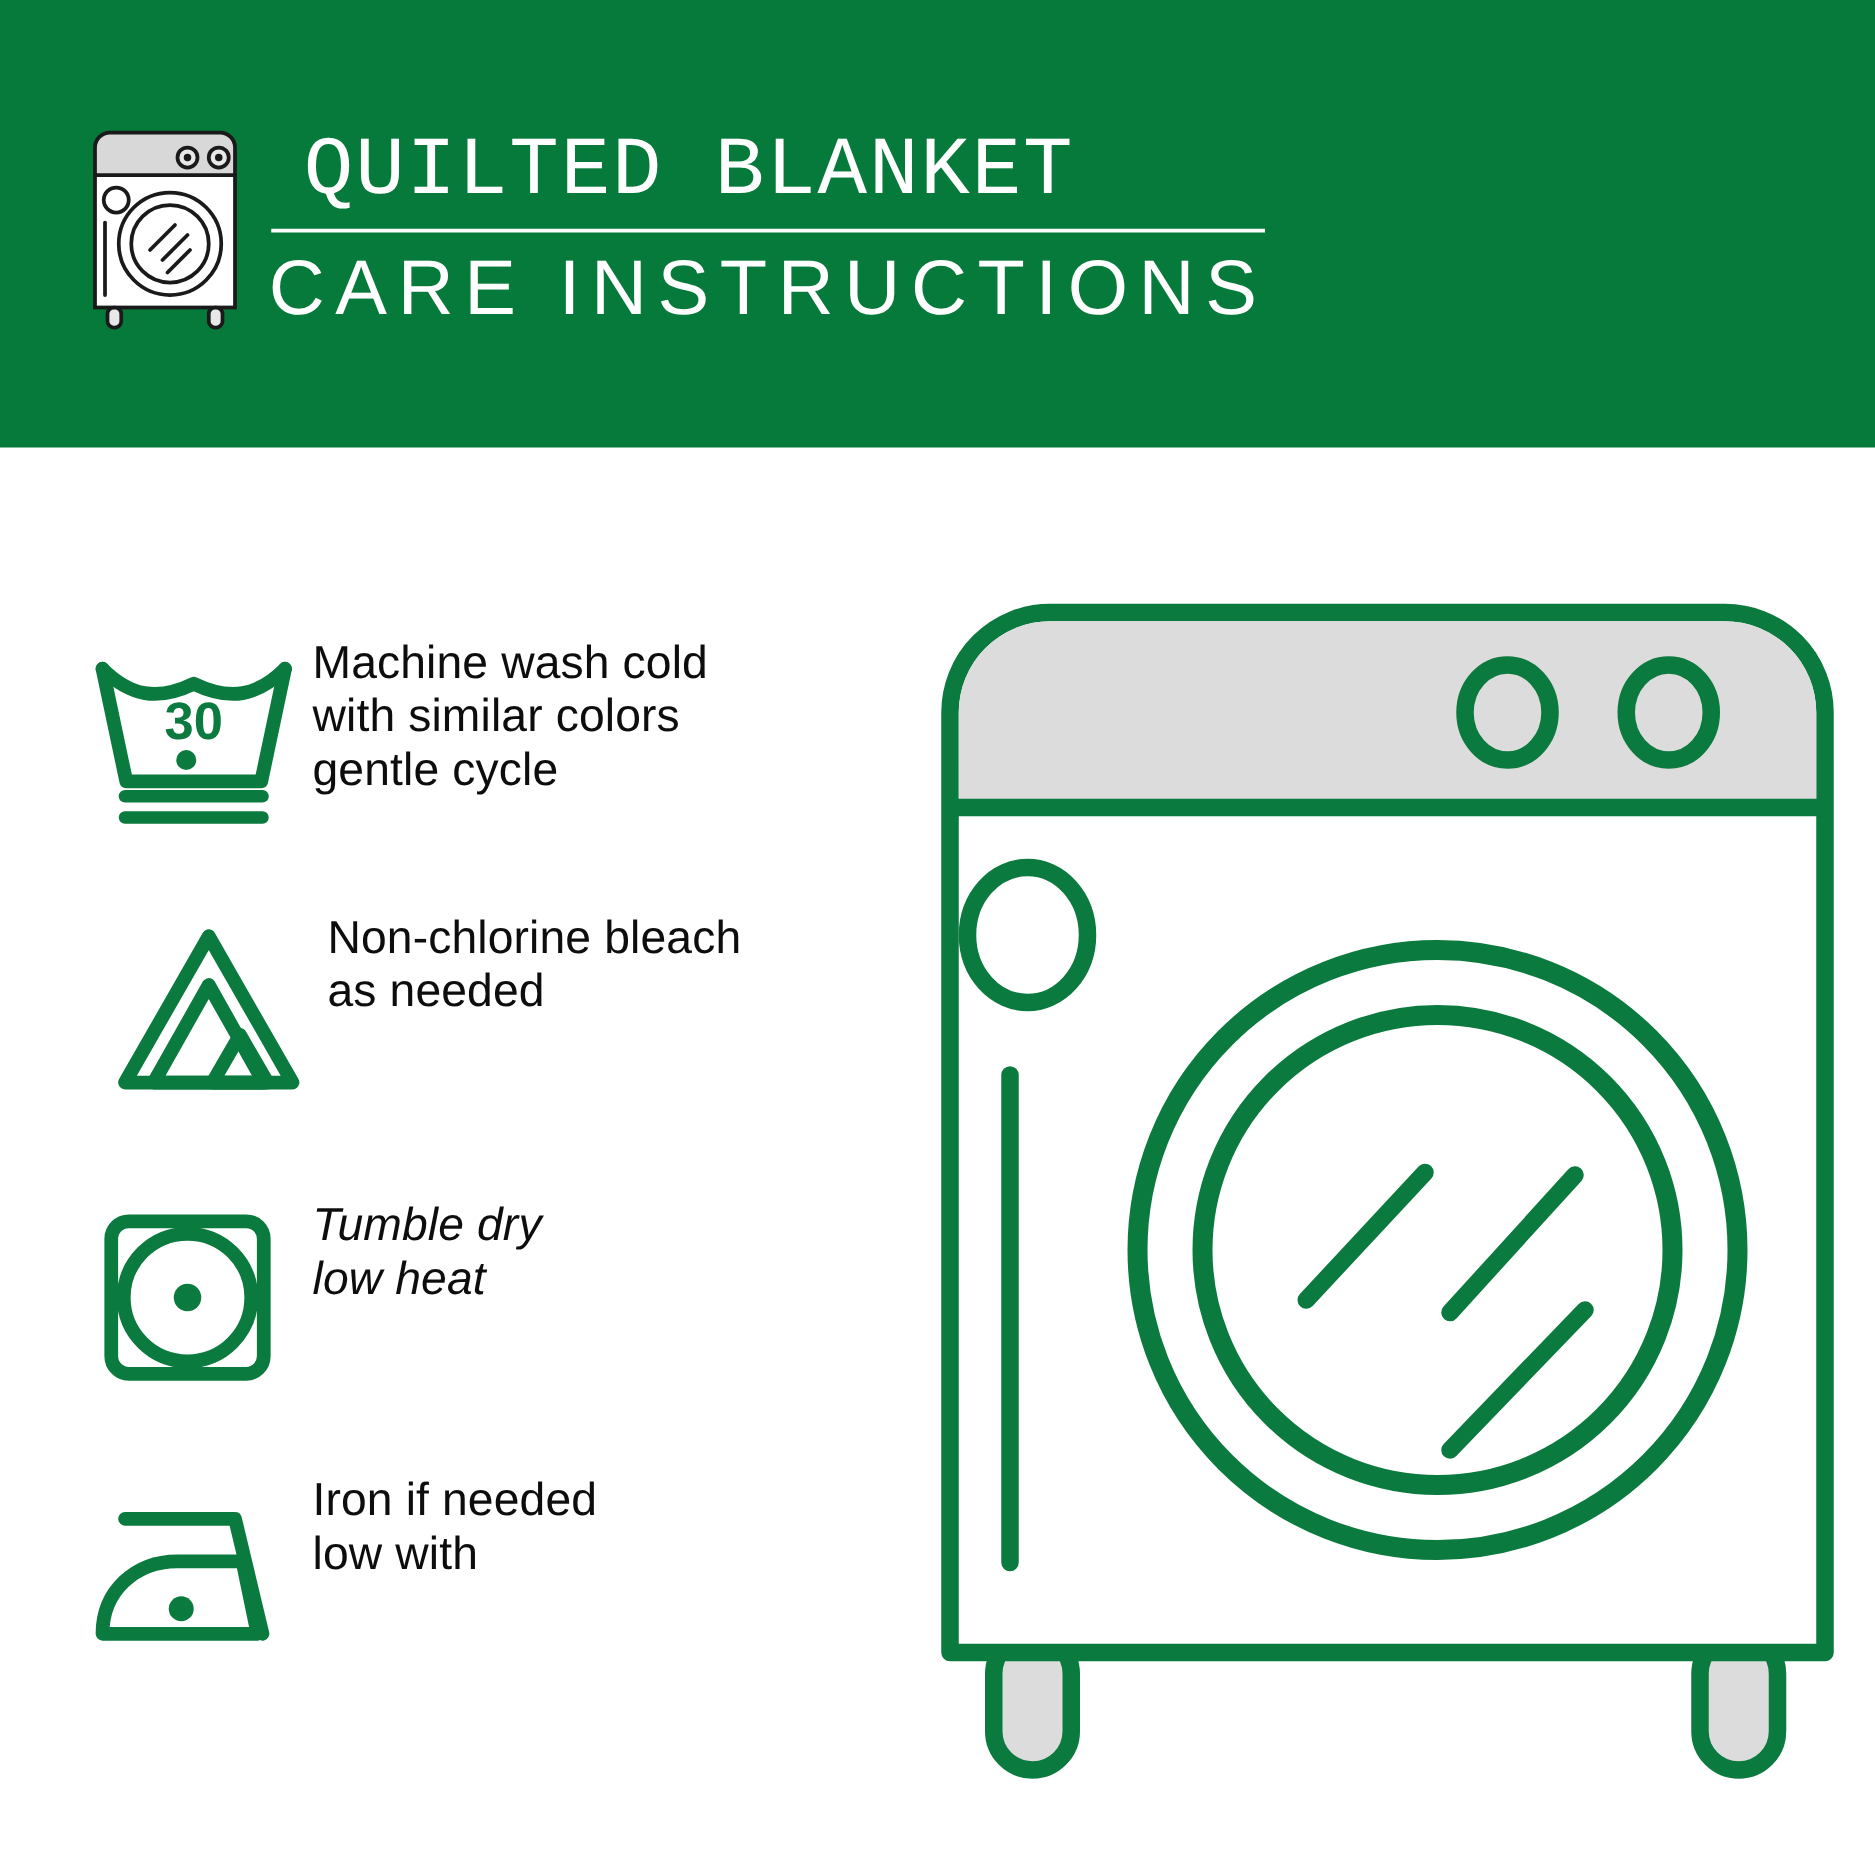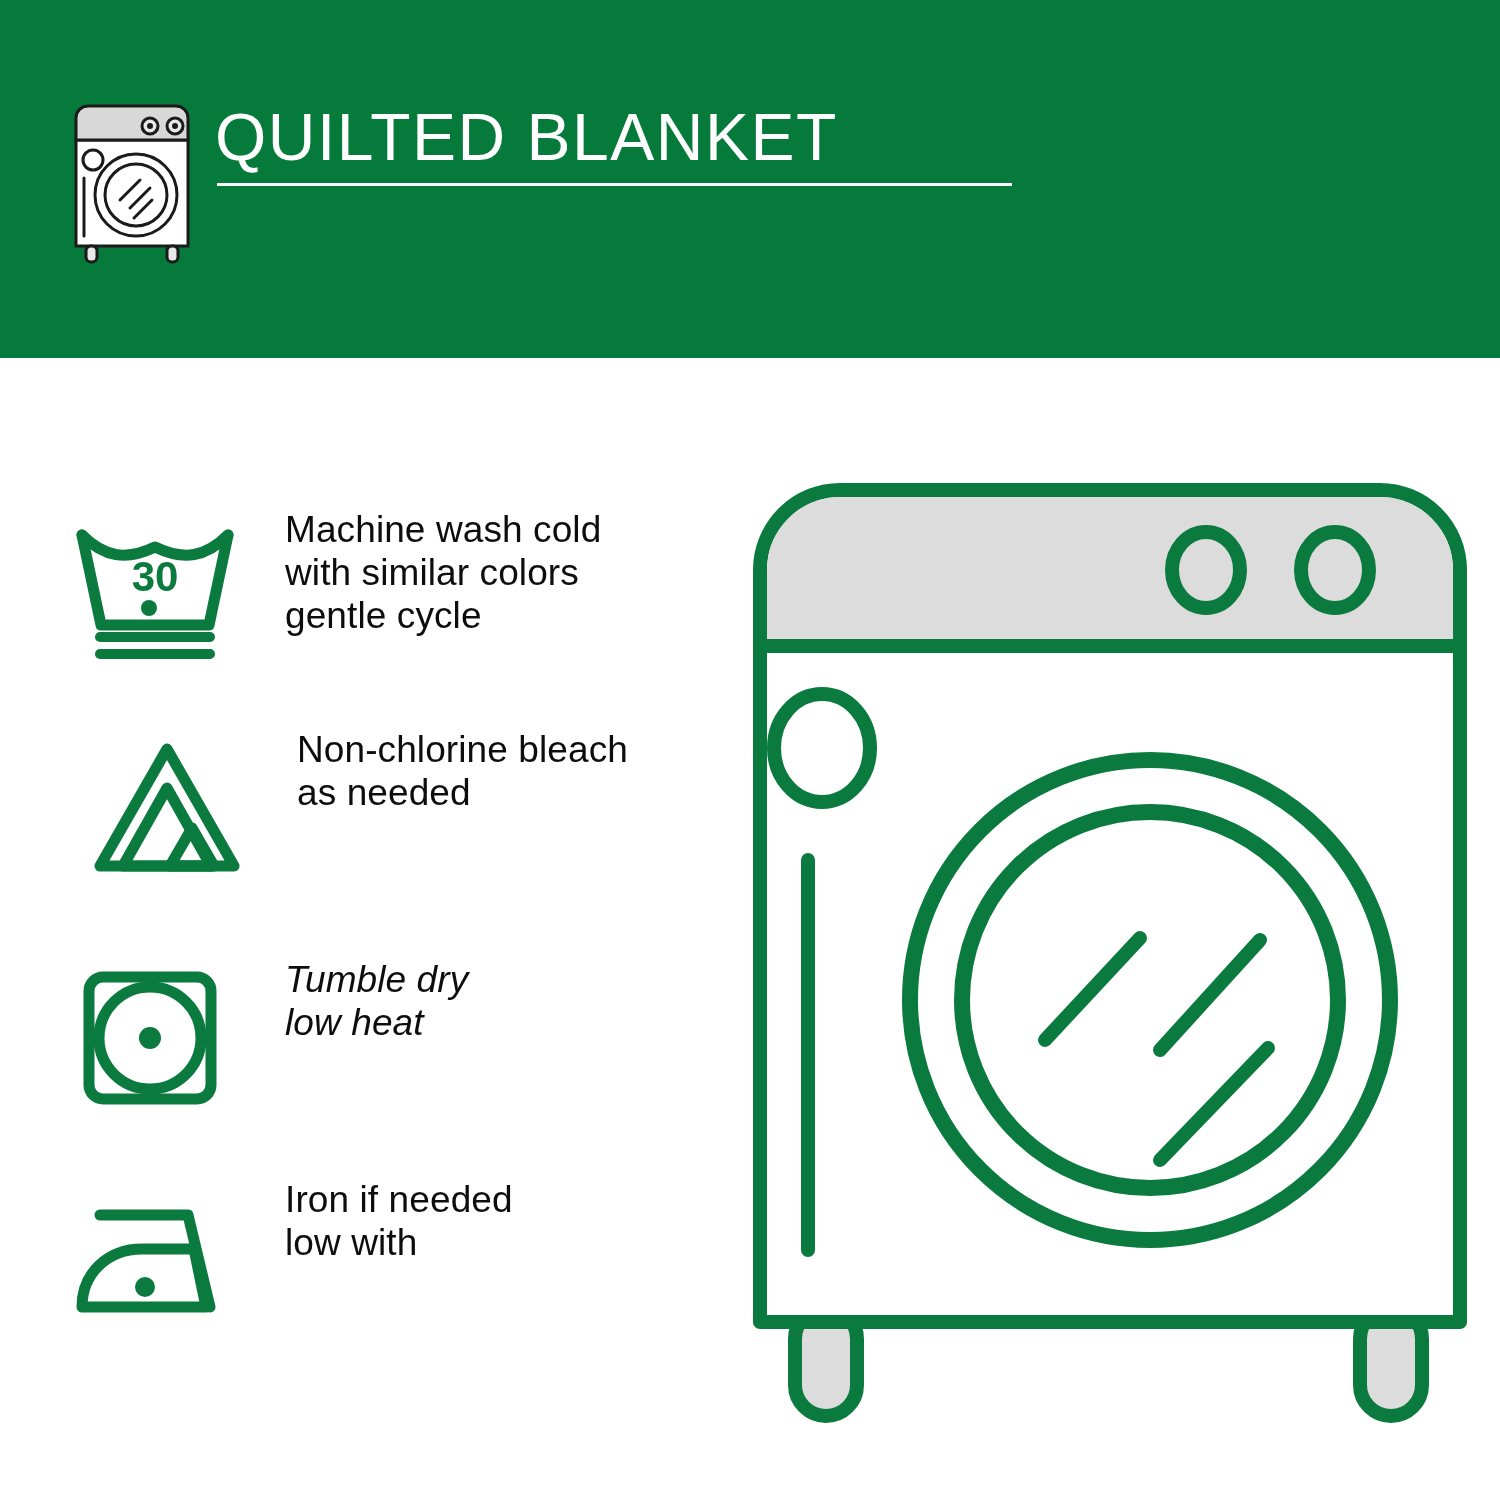--- a/index.html
+++ b/index.html
@@ -35,27 +35,28 @@
     width: 140px;
     height: 168px;
   }
   .header-titles {
     position: absolute;
     left: 215px;
     top: 98px;
     width: 810px;
   }
   .title-main {
-    font-family: Liberation Sans, sans-serif;
+    font-family: Liberation Mono, monospace;
     font-weight: 300;
     font-size: 66px;
     line-height: 78px;
     letter-spacing: 1.5px;
     color: #ffffff;
     white-space: nowrap;
+    margin-left: 28px;
   }
   .title-divider {
     width: 795px;
     height: 3px;
     background: #ffffff;
     margin: 7px 0 8px 2px;
   }
   .title-sub {
     font-family: "Liberation Sans", sans-serif;
     font-weight: 300;
@@ -94,21 +95,20 @@
     align-items: center;
     justify-content: flex-start;
   }
   .care-text {
     font-family: "Liberation Sans", sans-serif;
     font-weight: 400;
     font-size: 37px;
     line-height: 43px;
     color: #0d0d0d;
     letter-spacing: 0.1px;
-    margin-left: 35px;
     white-space: pre-line;
   }
 
   
   .machine-wrap {
     position: absolute;
     left: 740px;
     top: 470px;
     width: 740px;
     height: 960px;
@@ -145,20 +145,21 @@
         <line x1="72" y1="118" x2="90" y2="100" stroke="#1a1a1a" stroke-width="3" stroke-linecap="round"></line>
 
         <rect x="24" y="146" width="11" height="16" rx="5" fill="#e8e8e8" stroke="#1a1a1a" stroke-width="3"></rect>
         <rect x="105" y="146" width="11" height="16" rx="5" fill="#e8e8e8" stroke="#1a1a1a" stroke-width="3"></rect>
       </svg>
     </div>
 
     <div class="header-titles">
       <div class="title-main">QUILTED BLANKET</div>
       <div class="title-divider"></div>
+      <div class="title-sub">CARE INSTRUCTIONS</div>
     </div>
 
   </div>
 
   <div class="care-list">
 
     <div class="care-row care-row-0">
       <div class="care-symbol">
         <svg viewBox="0 0 170 150" width="170" height="150">
 

